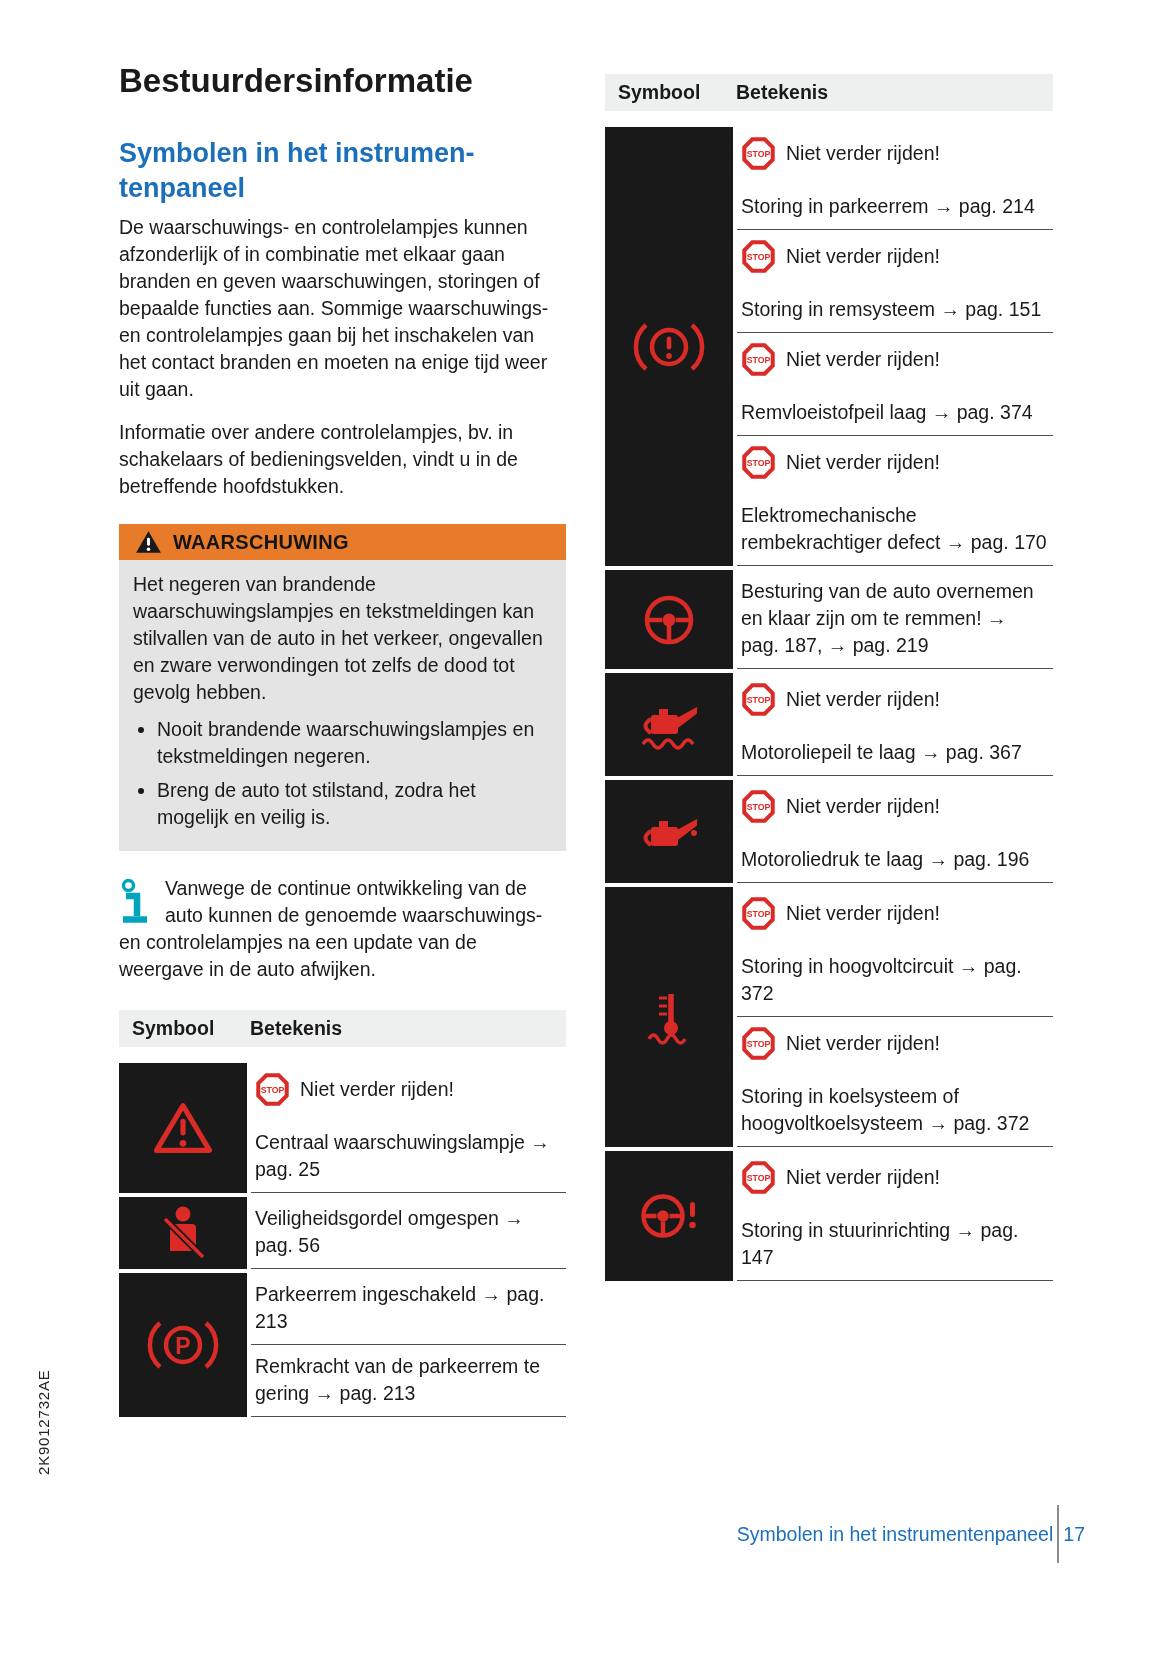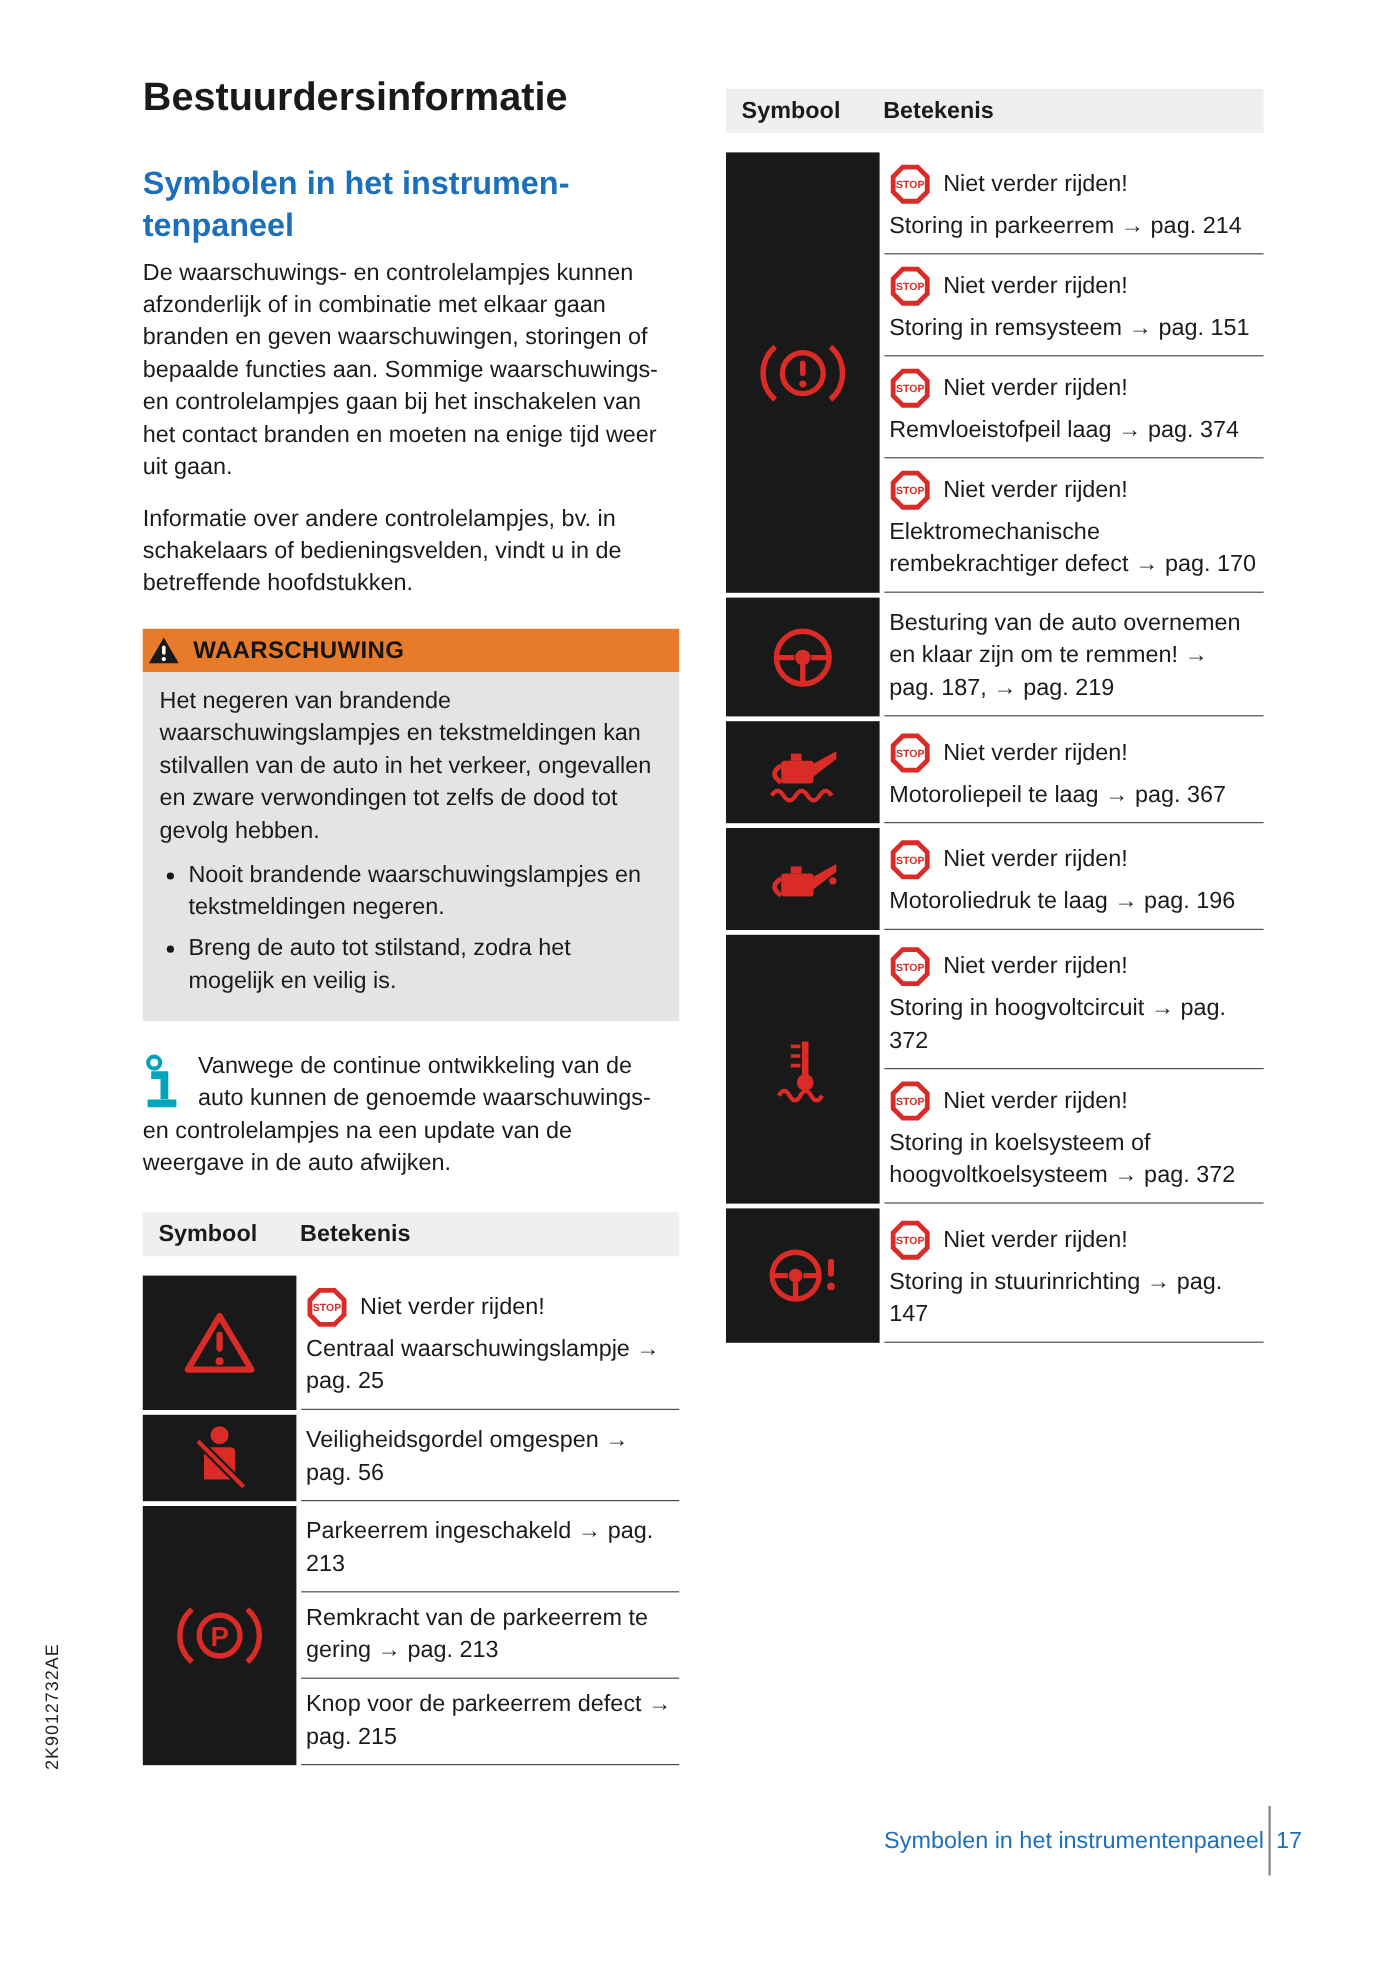--- a/index.html
+++ b/index.html
@@ -17,21 +17,21 @@
   .col-right { width:448px; flex:0 0 448px; }
 
   .title { font-size:33px; font-weight:bold; margin:4px 0 0 0; color:#1a1a1a; }
   .heading {
     font-size:27px; line-height:35px; font-weight:bold;
     color:#1c6fba; white-space:pre-line; margin:36px 0 8px 0;
   }
   .body-text { font-size:19.5px; line-height:27px; margin:0 0 16px 0; }
 
   .warnbox { margin-top:24px; }
-  .warn-head { background:#e87b2a; display:flex; align-items:center; gap:11px; padding:6px 4px; }
+  .warn-head { background:#e87b2a; display:flex; align-items:center; gap:11px; padding:6px 16px; }
   .warn-head svg { display:block; }
   .warn-label { font-weight:bold; font-size:20px; color:#141414; letter-spacing:0.3px; }
   .warn-body { background:#e4e4e4; padding:11px 14px 13px 14px; }
   .warn-text { font-size:19.5px; line-height:27px; margin:0 0 10px 0; }
   .warn-bullets { margin:0; padding-left:24px; }
   .warn-bullets li { font-size:19.5px; line-height:27px; margin-bottom:7px; }
 
   .note { margin-top:24px; }
   .note-icon { float:left; width:46px; height:54px; padding-top:3px; }
   .note-icon svg { display:block; }
@@ -42,21 +42,21 @@
   .col-right .symtable { margin-top:16px; }
 
   .thead { display:flex; background:#eef0ef; font-weight:bold; font-size:19.5px; padding:7px 0 7px 13px; margin-bottom:16px; }
   .th-sym { width:118px; flex:0 0 118px; }
   .th-mean { flex:1; }
 
   .trow { display:flex; margin-bottom:4px; align-items:stretch; }
   .symcell { width:128px; flex:0 0 128px; background:#191919; display:flex; align-items:center; justify-content:center; }
   .symcell svg { display:block; }
   .meanings { flex:1; margin-left:4px; display:flex; flex-direction:column; }
-  .meaning { border-bottom:1px solid #4d4d4d; padding:8px 4px 9px 4px; flex:1; display:flex; flex-direction:column; justify-content:center; }
+  .meaning { border-bottom:1px solid #4d4d4d; padding:8px 4px 9px 4px; flex:1; display:flex; flex-direction:column; justify-content:center;gap:18px; }
   .stopline { display:flex; align-items:center; gap:10px; margin:1px 0 4px 0; }
   .stopline svg { display:block; }
   .stoptext { font-size:19.5px; }
   .mtext { font-size:19.5px; line-height:27px; }
 
   .doc-code {
     position:absolute; left:52px; bottom:178px;
     transform:rotate(-90deg); transform-origin:0 100%;
     font-size:15px; letter-spacing:0.8px; color:#222222; white-space:nowrap;
   }
@@ -165,23 +165,20 @@
                 <text x="36" y="35.5" text-anchor="middle" font-size="23" font-weight="bold" fill="#da2b27" font-family="'Liberation Sans',sans-serif">P</text>
               </svg>
             </div>
             <div class="meanings">
               <div class="meaning">
                 <div class="mtext">Parkeerrem ingeschakeld → pag. 213</div>
               </div>
               <div class="meaning">
                 <div class="mtext">Remkracht van de parkeerrem te gering → pag. 213</div>
               </div>
-              <div class="meaning">
-                <div class="mtext">Knop voor de parkeerrem defect → pag. 215</div>
-              </div>
             </div>
           </div>
         </div>
     </div>
   </div>
 
   <div class="col-right">
     <div class="symtable">
       <div class="thead">
         <span class="th-sym">Symbool</span>

